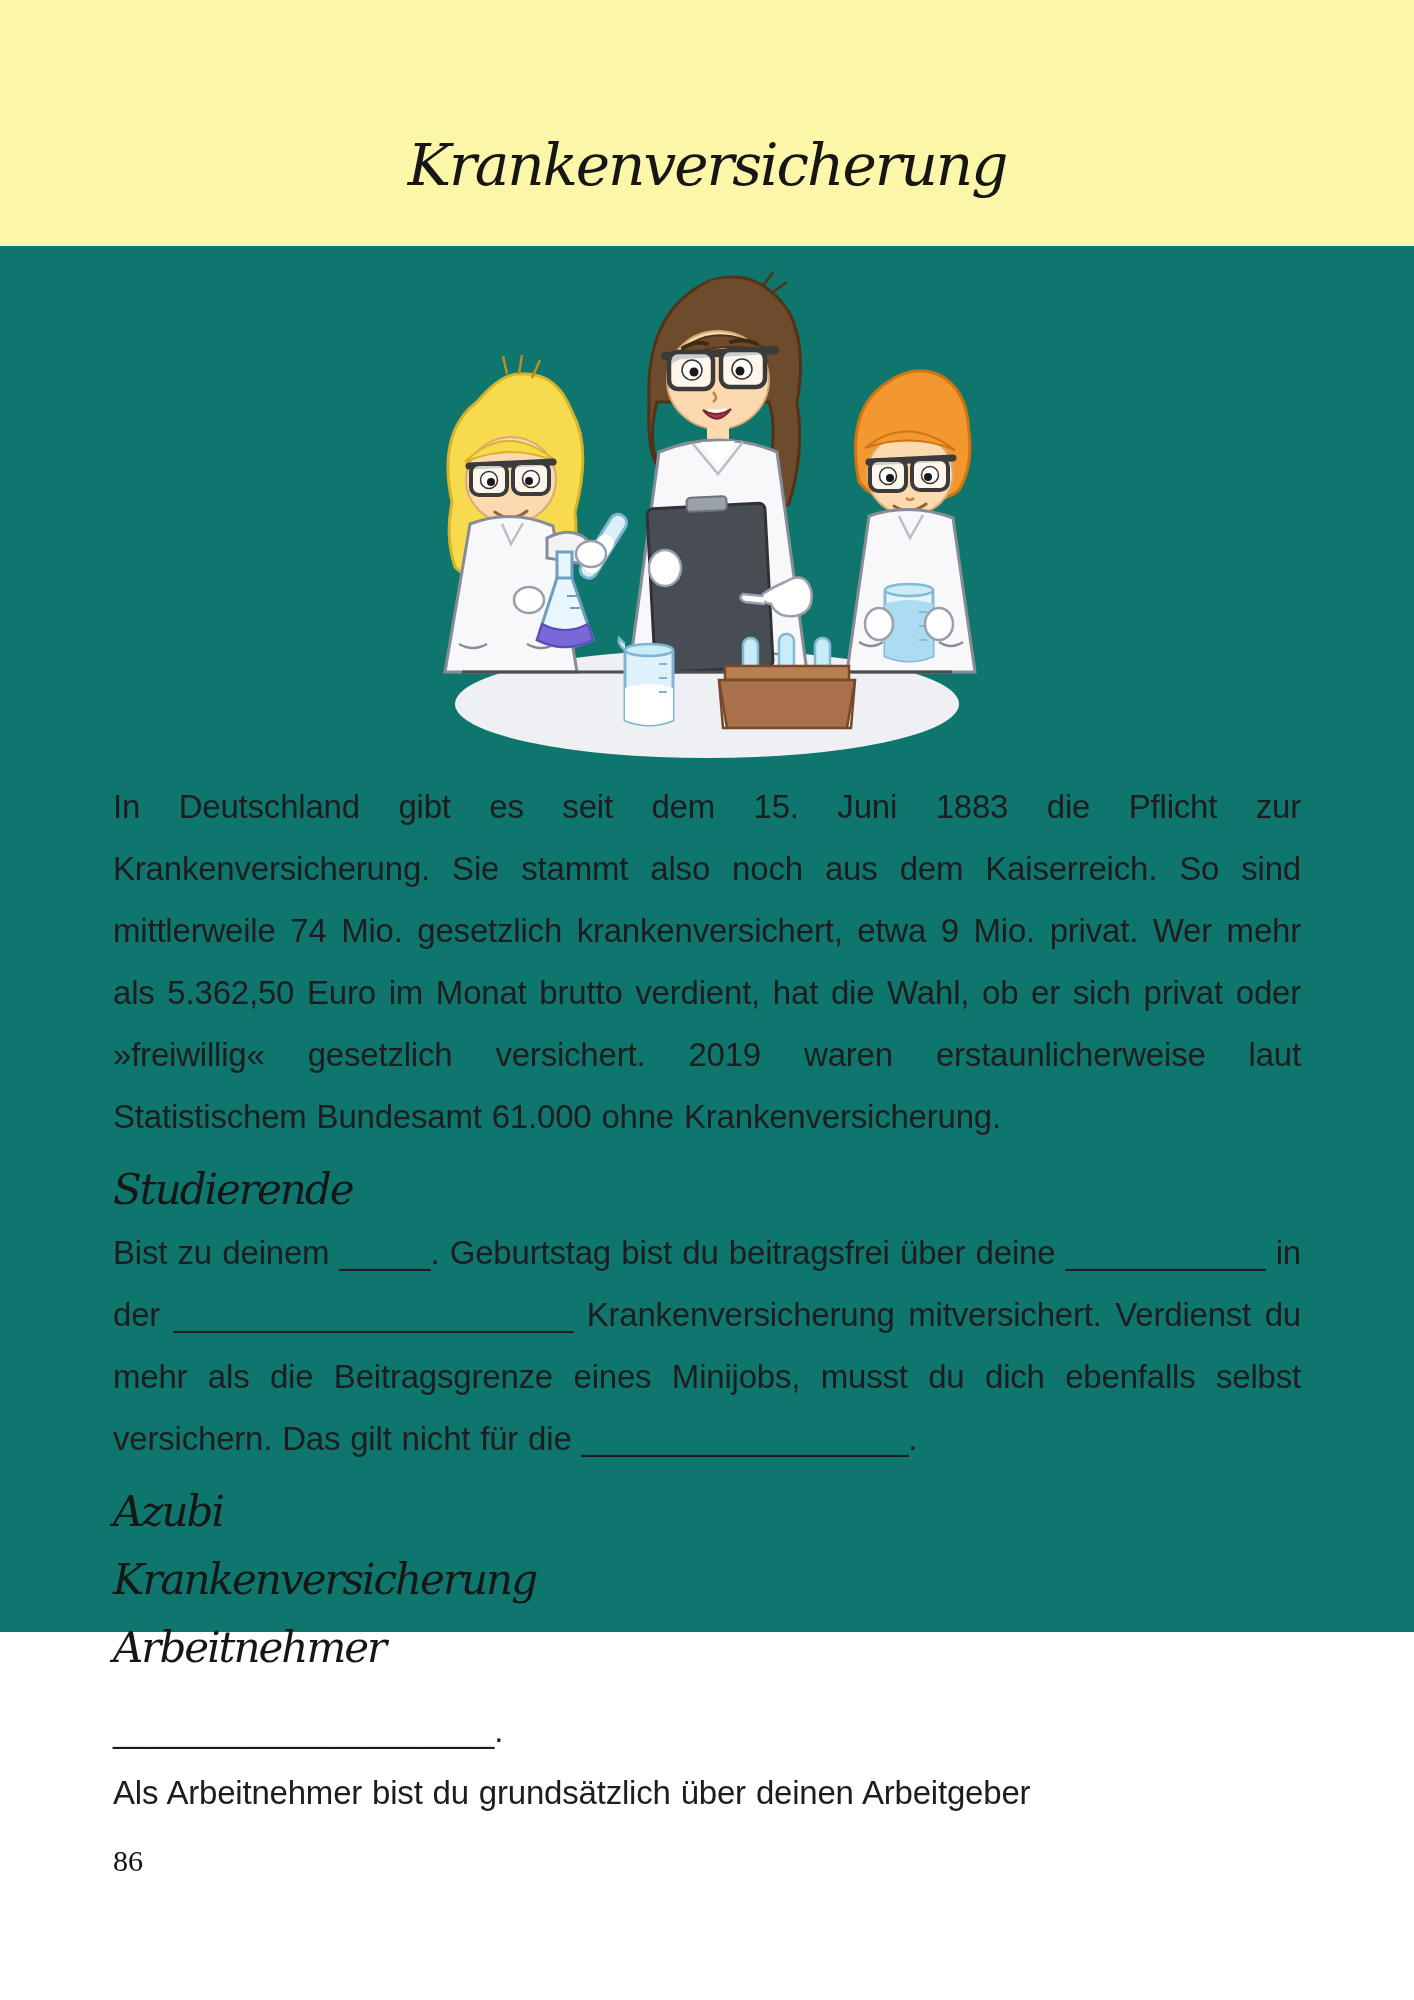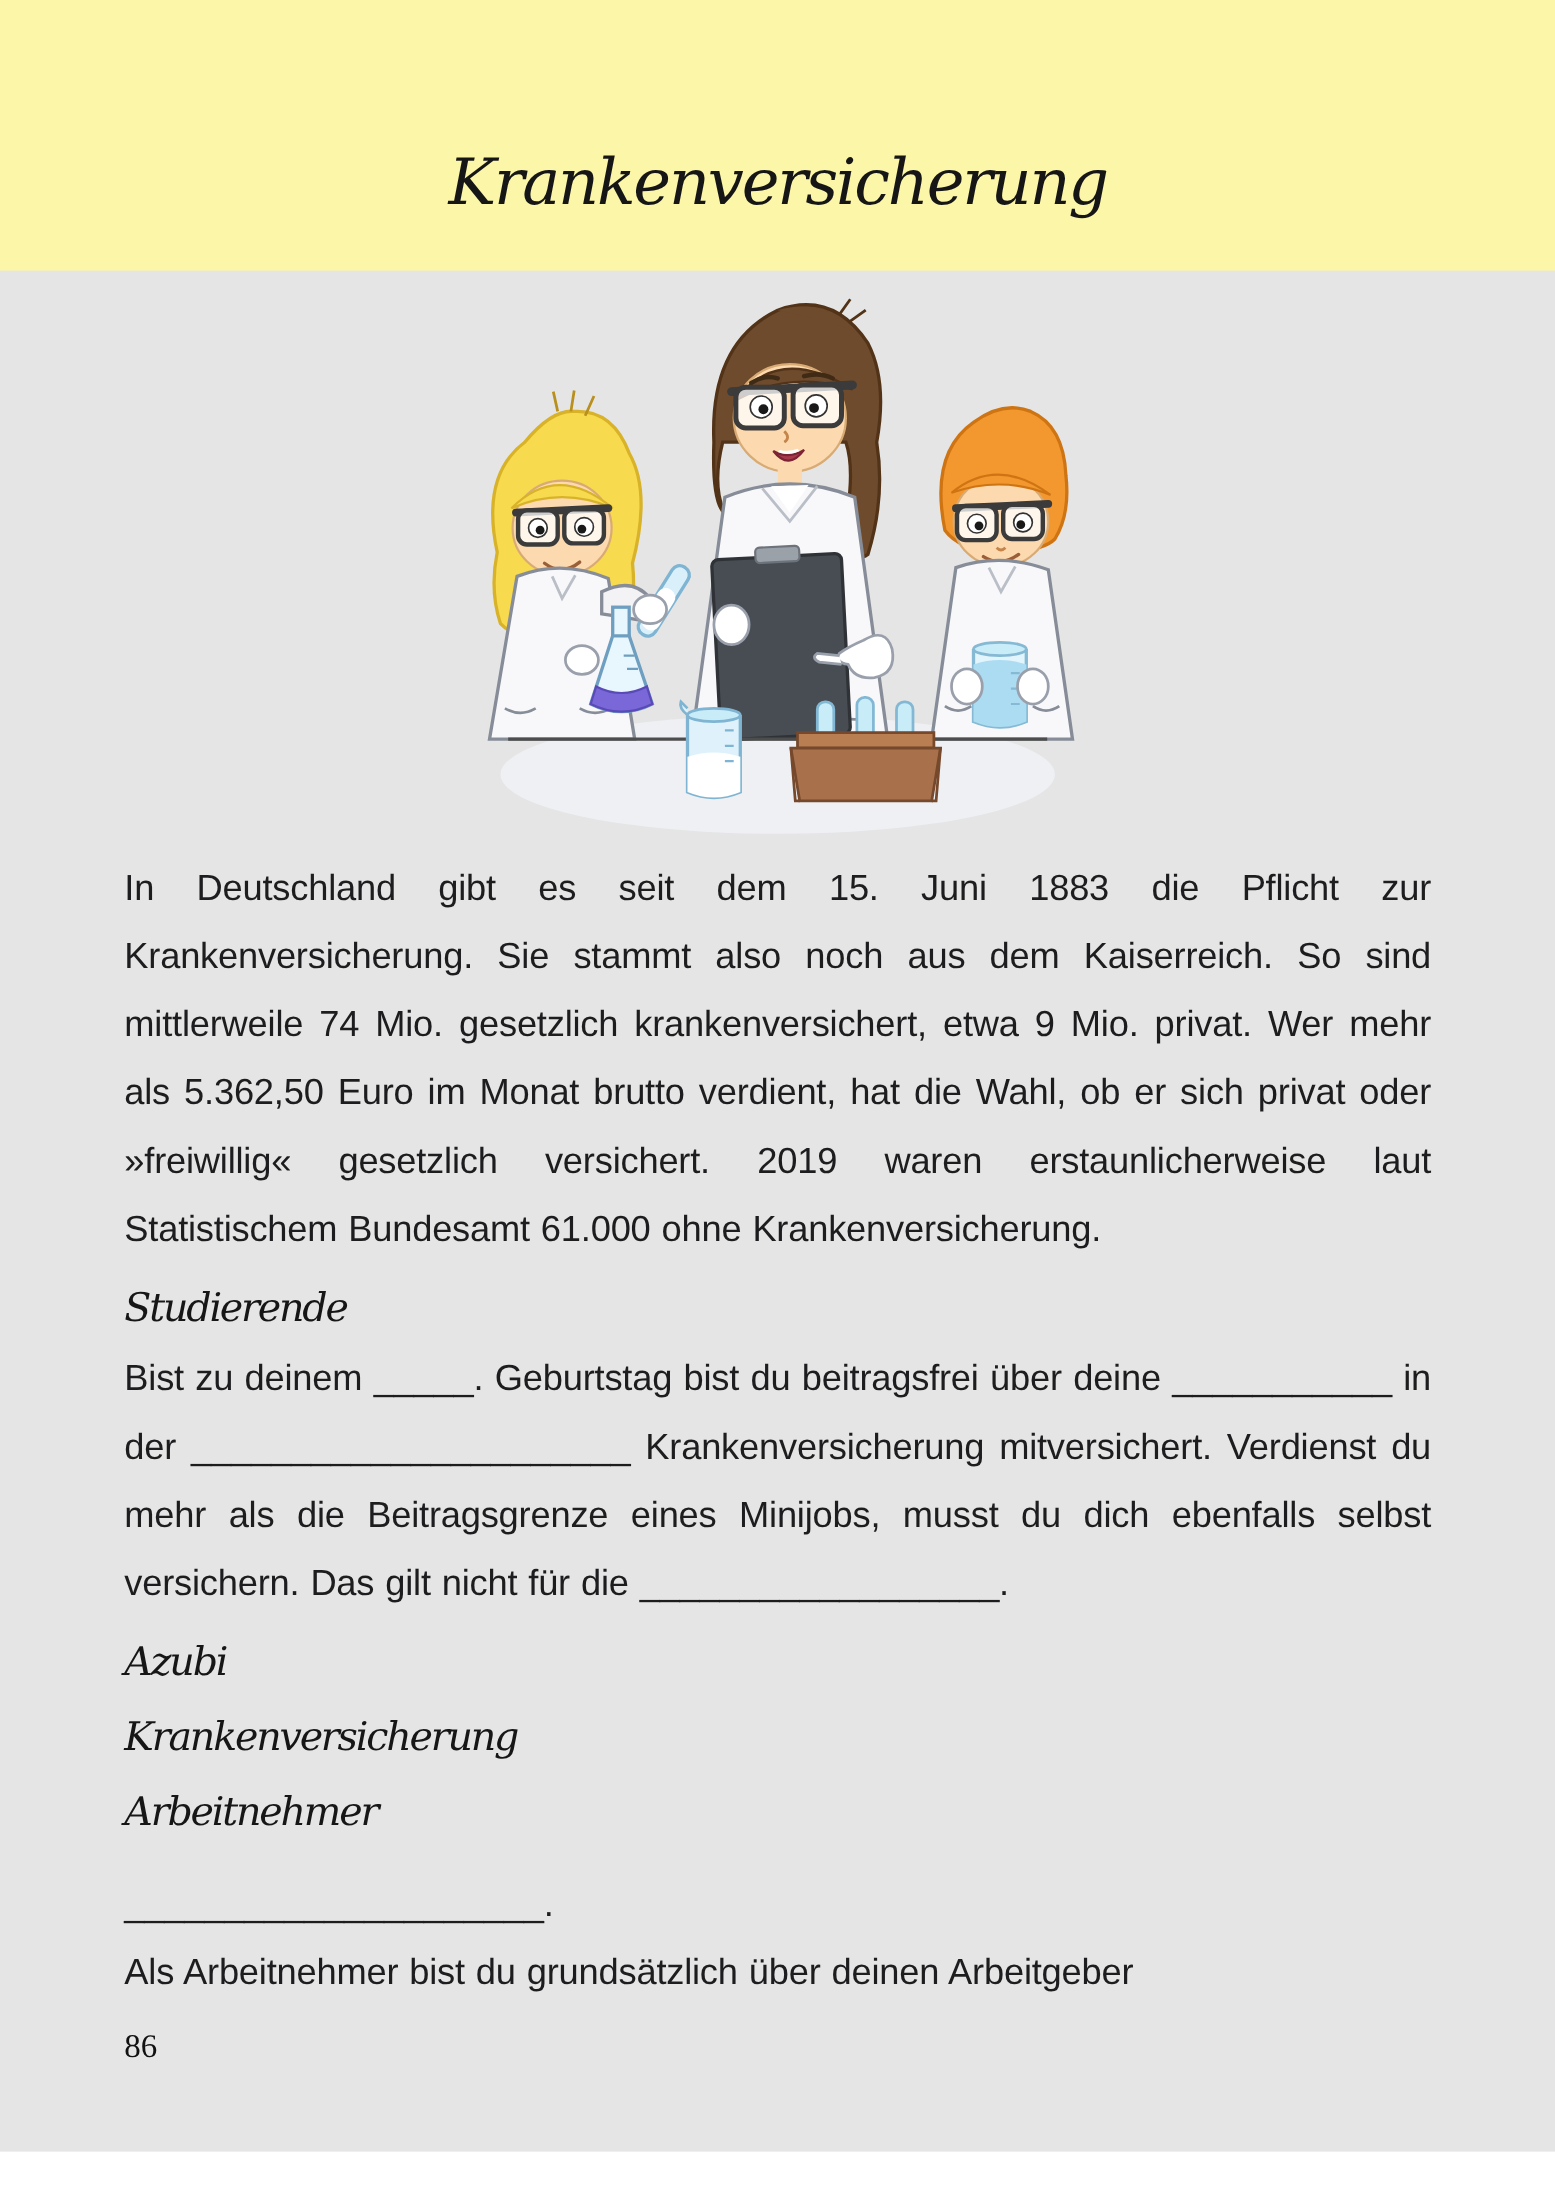--- a/index.html
+++ b/index.html
@@ -2,21 +2,21 @@
 <html><head>
 <meta charset="utf-8">
 <style>
   html, body {
     margin: 0; padding: 0;
     background: #ffffff;
     width: 1414px; height: 2000px;
     overflow: hidden;
     font-family: "Liberation Sans", sans-serif;
   }
-  .page { position: relative; width: 1414px; height: 1956px; background: #e5e5e5; }
+  .page { position: relative; width: 1414px; height: 1632px; background: #0f766e; }
 
   .banner {
     width: 100%; height: 246px;
     background: #fcf6a8;
     display: flex; align-items: flex-end; justify-content: center;
     box-sizing: border-box;
     padding-bottom: 52px;
   }
   .script {
     font-family: "DejaVu Serif", serif;
@@ -41,21 +41,21 @@
     color: #1d1d1f;
     text-align: justify;
     margin: 0;
     letter-spacing: -0.2px;
     word-spacing: 1px;
   }
   .intro { margin-top: 12px; }
 
   section { margin-top: 16px; }
   .heading {
-    font-size: 36px;
+    font-size: 42px;
     line-height: 52px;
     margin: 0 0 6px 0;
   }
 
   .fill-line {
     margin-top: 26px;
     text-align: left;
   }
 
   .page-number {

